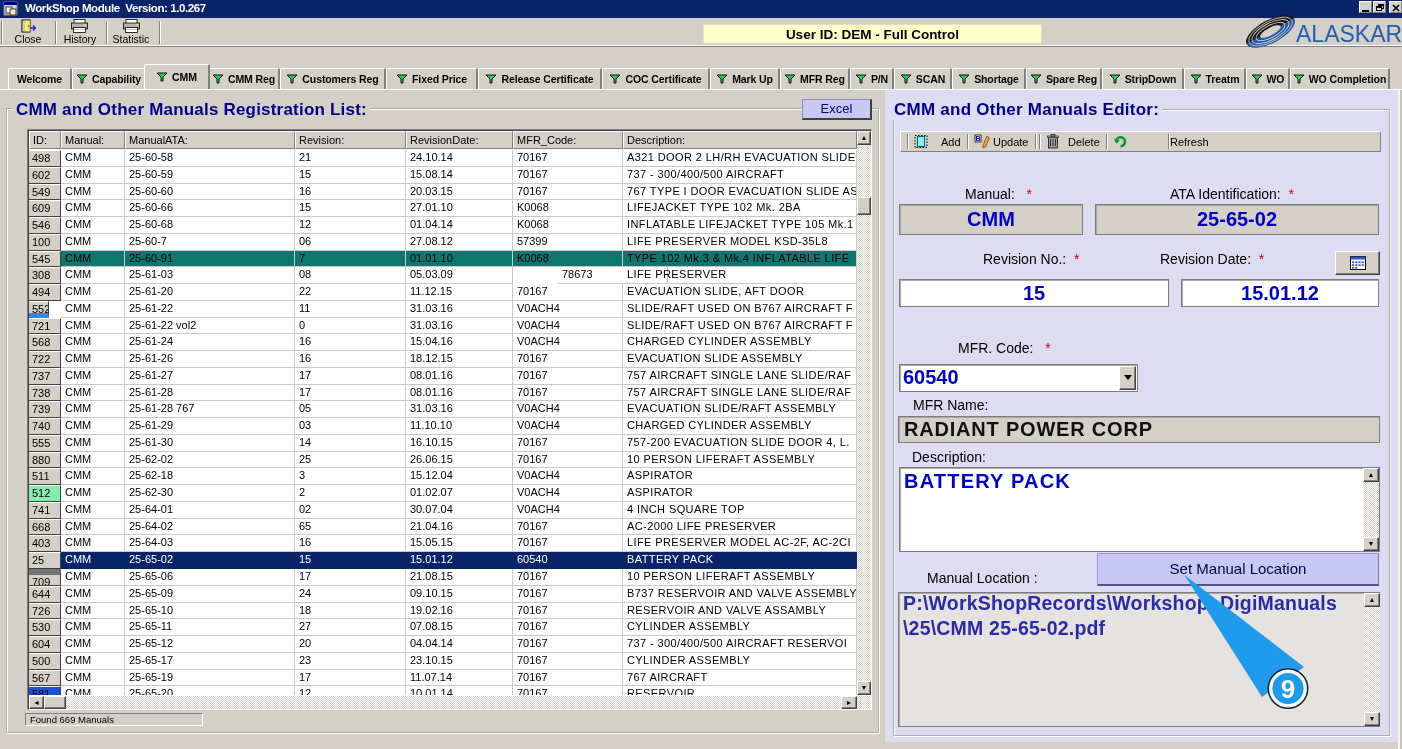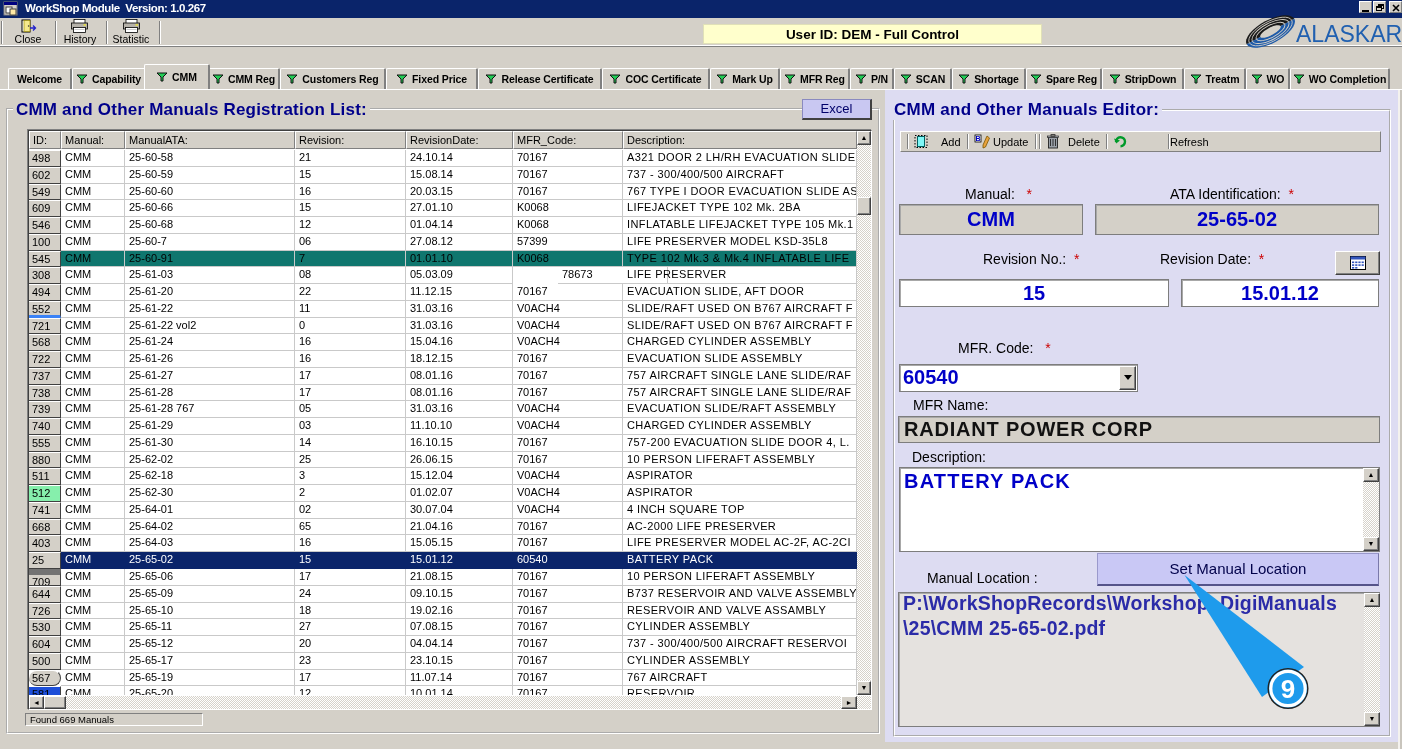--- a/index.html
+++ b/index.html
@@ -216,21 +216,21 @@
 <div style="position:absolute;left:0;top:134.08px;width:828px;height:16.76px;background:#fff;color:#000;font-size:11px;white-space:nowrap;">
 <div style="position:absolute;left:0px;top:0;width:32px;height:16.76px;background:#D4D0C8;color:#000;border-right:1px solid #404040;border-bottom:1px solid #404040;border-top:1px solid #fff;padding:1px 0 0 3px;overflow:hidden;">494</div>
 <div style="position:absolute;left:32px;top:0;width:64px;height:16.76px;border-right:1px solid #c9c9c9;border-bottom:1px solid #c9c9c9;padding:1px 0 0 4px;overflow:hidden;">CMM</div>
 <div style="position:absolute;left:96px;top:0;width:170px;height:16.76px;border-right:1px solid #c9c9c9;border-bottom:1px solid #c9c9c9;padding:1px 0 0 4px;overflow:hidden;">25-61-20</div>
 <div style="position:absolute;left:266px;top:0;width:111px;height:16.76px;border-right:1px solid #c9c9c9;border-bottom:1px solid #c9c9c9;padding:1px 0 0 4px;overflow:hidden;">22</div>
 <div style="position:absolute;left:377px;top:0;width:107px;height:16.76px;border-right:1px solid #c9c9c9;border-bottom:1px solid #c9c9c9;padding:1px 0 0 4px;overflow:hidden;">11.12.15</div>
 <div style="position:absolute;left:484px;top:0;width:110px;height:16.76px;border-right:1px solid #c9c9c9;border-bottom:1px solid #c9c9c9;padding:1px 0 0 4px;overflow:hidden;">70167</div>
 <div style="position:absolute;left:594px;top:0;width:234px;height:16.76px;border-right:1px solid #c9c9c9;border-bottom:1px solid #c9c9c9;padding:1px 0 0 4px;overflow:hidden;letter-spacing:0.4px;">EVACUATION SLIDE, AFT DOOR</div>
 </div>
 <div style="position:absolute;left:0;top:150.84px;width:828px;height:16.76px;background:#fff;color:#000;font-size:11px;white-space:nowrap;">
-<div style="position:absolute;left:0px;top:0;width:32px;height:16.76px;background:#D4D0C8;color:#000;border-right:1px solid #404040;border-bottom:3px solid #3b82f6;border-top:1px solid #fff;padding:1px 8px 0 3px;overflow:hidden;">552</div>
+<div style="position:absolute;left:0px;top:0;width:20px;height:16.76px;background:#D4D0C8;color:#000;border-right:1px solid #404040;border-bottom:5px solid #3b82f6;border-top:1px solid #fff;padding:1px 8px 0 3px;overflow:hidden;">552</div>
 <div style="position:absolute;left:32px;top:0;width:64px;height:16.76px;border-right:1px solid #c9c9c9;border-bottom:1px solid #c9c9c9;padding:1px 0 0 4px;overflow:hidden;">CMM</div>
 <div style="position:absolute;left:96px;top:0;width:170px;height:16.76px;border-right:1px solid #c9c9c9;border-bottom:1px solid #c9c9c9;padding:1px 0 0 4px;overflow:hidden;">25-61-22</div>
 <div style="position:absolute;left:266px;top:0;width:111px;height:16.76px;border-right:1px solid #c9c9c9;border-bottom:1px solid #c9c9c9;padding:1px 0 0 4px;overflow:hidden;">11</div>
 <div style="position:absolute;left:377px;top:0;width:107px;height:16.76px;border-right:1px solid #c9c9c9;border-bottom:1px solid #c9c9c9;padding:1px 0 0 4px;overflow:hidden;">31.03.16</div>
 <div style="position:absolute;left:484px;top:0;width:110px;height:16.76px;border-right:1px solid #c9c9c9;border-bottom:1px solid #c9c9c9;padding:1px 0 0 4px;overflow:hidden;">V0ACH4</div>
 <div style="position:absolute;left:594px;top:0;width:234px;height:16.76px;border-right:1px solid #c9c9c9;border-bottom:1px solid #c9c9c9;padding:1px 0 0 4px;overflow:hidden;letter-spacing:0.4px;">SLIDE/RAFT USED ON B767 AIRCRAFT F</div>
 </div>
 <div style="position:absolute;left:0;top:167.60px;width:828px;height:16.76px;background:#fff;color:#000;font-size:11px;white-space:nowrap;">
 <div style="position:absolute;left:0px;top:0;width:32px;height:16.76px;background:#D4D0C8;color:#000;border-right:1px solid #404040;border-bottom:1px solid #404040;border-top:1px solid #fff;padding:1px 0 0 3px;overflow:hidden;">721</div>
 <div style="position:absolute;left:32px;top:0;width:64px;height:16.76px;border-right:1px solid #c9c9c9;border-bottom:1px solid #c9c9c9;padding:1px 0 0 4px;overflow:hidden;">CMM</div>
@@ -414,21 +414,21 @@
 <div style="position:absolute;left:0;top:502.80px;width:828px;height:16.76px;background:#fff;color:#000;font-size:11px;white-space:nowrap;">
 <div style="position:absolute;left:0px;top:0;width:32px;height:16.76px;background:#D4D0C8;color:#000;border-right:1px solid #404040;border-bottom:1px solid #404040;border-top:1px solid #fff;padding:1px 0 0 3px;overflow:hidden;">500</div>
 <div style="position:absolute;left:32px;top:0;width:64px;height:16.76px;border-right:1px solid #c9c9c9;border-bottom:1px solid #c9c9c9;padding:1px 0 0 4px;overflow:hidden;">CMM</div>
 <div style="position:absolute;left:96px;top:0;width:170px;height:16.76px;border-right:1px solid #c9c9c9;border-bottom:1px solid #c9c9c9;padding:1px 0 0 4px;overflow:hidden;">25-65-17</div>
 <div style="position:absolute;left:266px;top:0;width:111px;height:16.76px;border-right:1px solid #c9c9c9;border-bottom:1px solid #c9c9c9;padding:1px 0 0 4px;overflow:hidden;">23</div>
 <div style="position:absolute;left:377px;top:0;width:107px;height:16.76px;border-right:1px solid #c9c9c9;border-bottom:1px solid #c9c9c9;padding:1px 0 0 4px;overflow:hidden;">23.10.15</div>
 <div style="position:absolute;left:484px;top:0;width:110px;height:16.76px;border-right:1px solid #c9c9c9;border-bottom:1px solid #c9c9c9;padding:1px 0 0 4px;overflow:hidden;">70167</div>
 <div style="position:absolute;left:594px;top:0;width:234px;height:16.76px;border-right:1px solid #c9c9c9;border-bottom:1px solid #c9c9c9;padding:1px 0 0 4px;overflow:hidden;letter-spacing:0.4px;">CYLINDER ASSEMBLY</div>
 </div>
 <div style="position:absolute;left:0;top:519.56px;width:828px;height:16.76px;background:#fff;color:#000;font-size:11px;white-space:nowrap;">
-<div style="position:absolute;left:0px;top:0;width:32px;height:16.76px;background:#D4D0C8;color:#000;border-right:1px solid #404040;border-bottom:1px solid #404040;border-top:1px solid #fff;padding:1px 0 0 3px;overflow:hidden;border-radius:8px;">567</div>
+<div style="position:absolute;left:0px;top:0;width:32px;height:16.76px;background:#D4D0C8;color:#000;border-right:1px solid #404040;border-bottom:1px solid #404040;border-top:1px solid #fff;padding:1px 0 0 3px;overflow:hidden;">567</div>
 <div style="position:absolute;left:32px;top:0;width:64px;height:16.76px;border-right:1px solid #c9c9c9;border-bottom:1px solid #c9c9c9;padding:1px 0 0 4px;overflow:hidden;">CMM</div>
 <div style="position:absolute;left:96px;top:0;width:170px;height:16.76px;border-right:1px solid #c9c9c9;border-bottom:1px solid #c9c9c9;padding:1px 0 0 4px;overflow:hidden;">25-65-19</div>
 <div style="position:absolute;left:266px;top:0;width:111px;height:16.76px;border-right:1px solid #c9c9c9;border-bottom:1px solid #c9c9c9;padding:1px 0 0 4px;overflow:hidden;">17</div>
 <div style="position:absolute;left:377px;top:0;width:107px;height:16.76px;border-right:1px solid #c9c9c9;border-bottom:1px solid #c9c9c9;padding:1px 0 0 4px;overflow:hidden;">11.07.14</div>
 <div style="position:absolute;left:484px;top:0;width:110px;height:16.76px;border-right:1px solid #c9c9c9;border-bottom:1px solid #c9c9c9;padding:1px 0 0 4px;overflow:hidden;">70167</div>
 <div style="position:absolute;left:594px;top:0;width:234px;height:16.76px;border-right:1px solid #c9c9c9;border-bottom:1px solid #c9c9c9;padding:1px 0 0 4px;overflow:hidden;letter-spacing:0.4px;">767 AIRCRAFT</div>
 </div>
 <div style="position:absolute;left:0;top:536.32px;width:828px;height:16.76px;background:#fff;color:#000;font-size:11px;white-space:nowrap;">
 <div style="position:absolute;left:0px;top:0;width:32px;height:16.76px;background:#1d4ed8;color:#000;border-right:1px solid #404040;border-bottom:1px solid #404040;border-top:1px solid #fff;padding:1px 0 0 3px;overflow:hidden;">581</div>
 <div style="position:absolute;left:32px;top:0;width:64px;height:16.76px;border-right:1px solid #c9c9c9;border-bottom:1px solid #c9c9c9;padding:1px 0 0 4px;overflow:hidden;">CMM</div>

